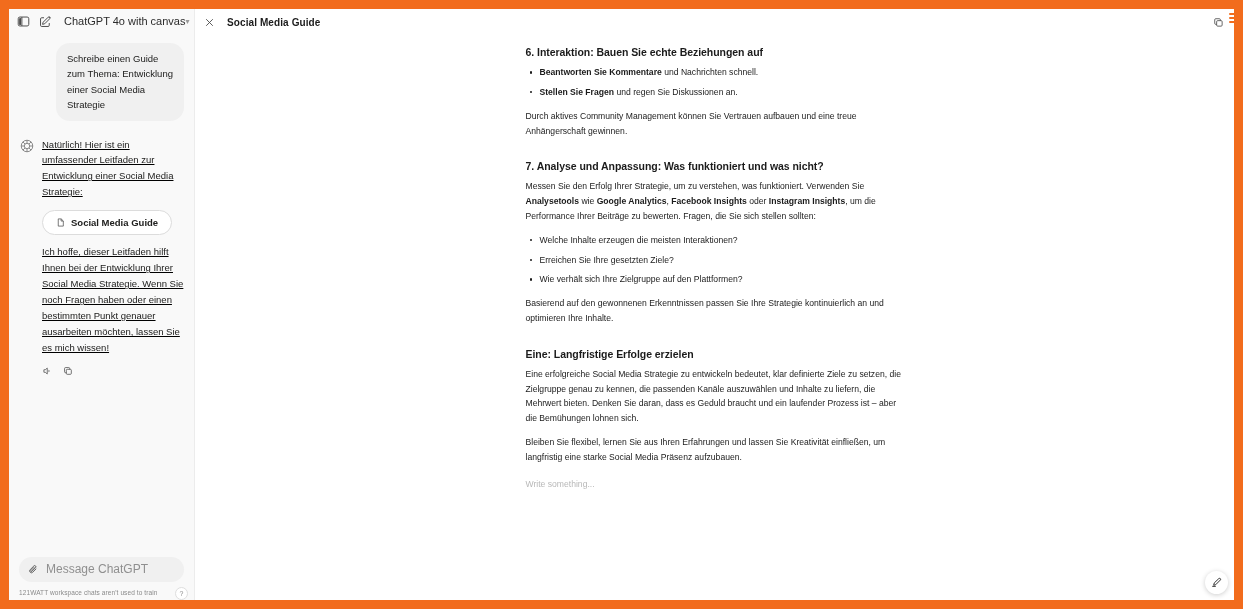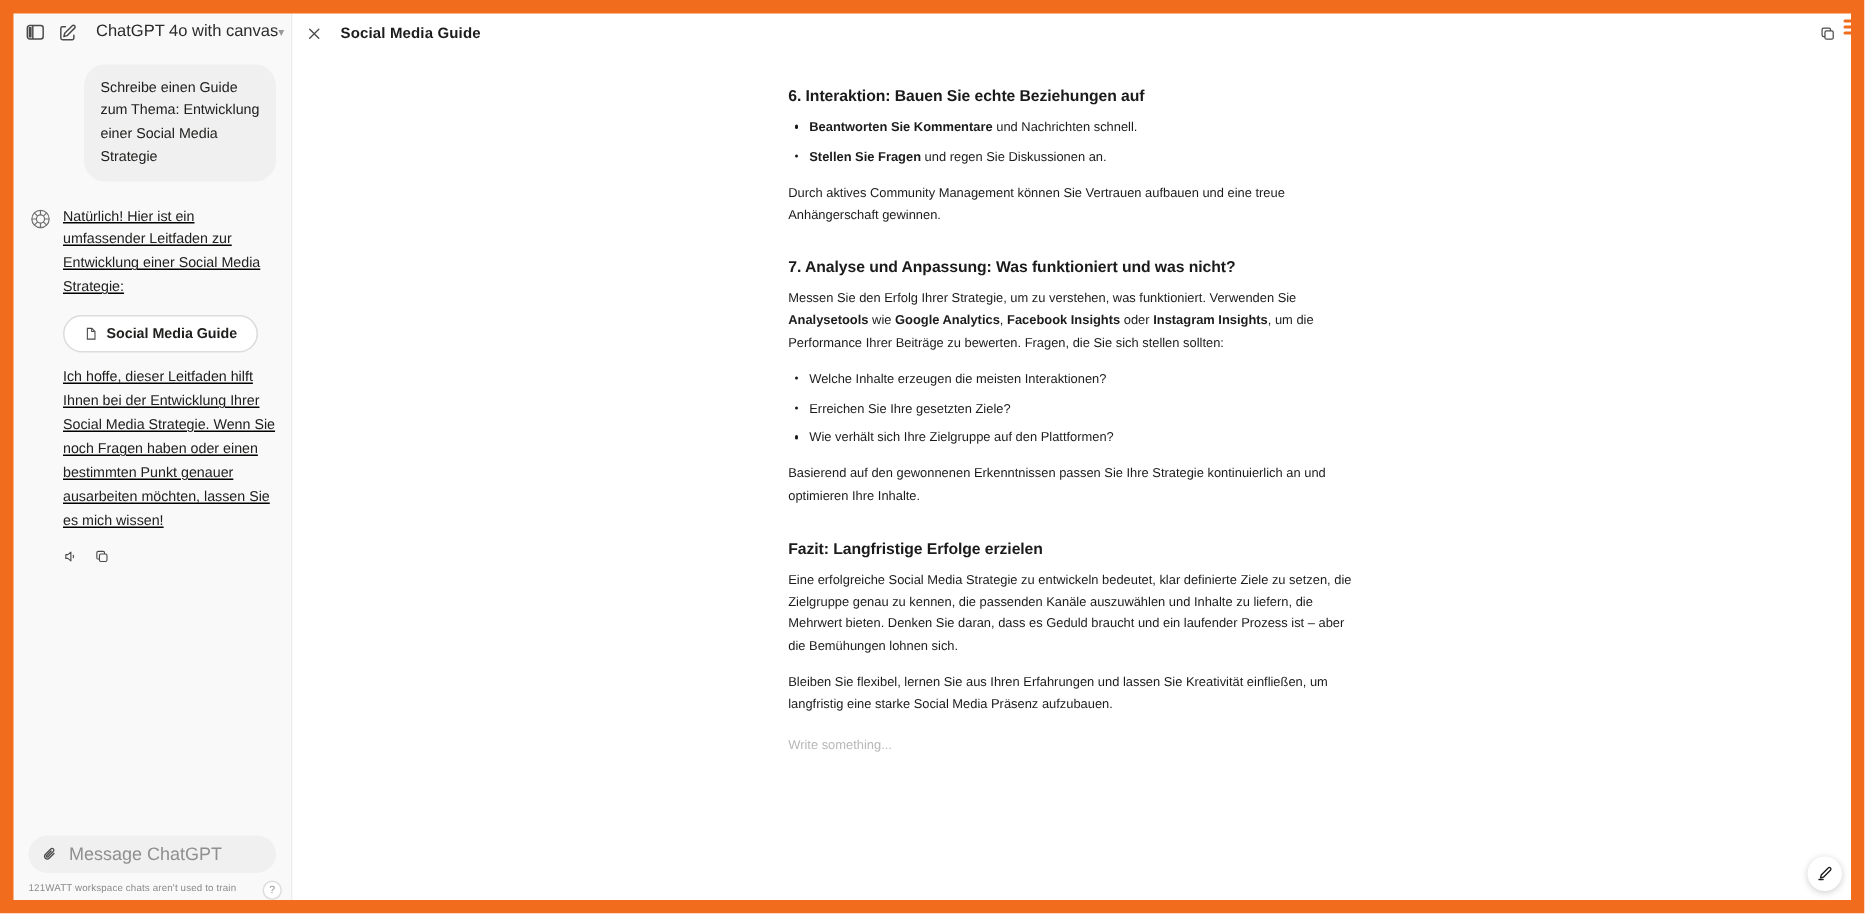--- a/index.html
+++ b/index.html
@@ -170,21 +170,21 @@
   }
   .canvas-topbar-right { margin-left: auto; display: flex; align-items: center; gap: 10px; }
 
   .canvas-scroll {
     flex: 1 1 auto;
     overflow: hidden;
     position: relative;
   }
   .doc {
     width: 378px;
-    margin: 16px auto;
+    margin: 4px auto;
     padding: 6px 0 40px 0;
     color: #1b1b1b;
   }
   .doc h3 {
     font-size: 10.5px;
     font-weight: 700;
     line-height: 1.35;
     margin: 0 0 6px 0;
     letter-spacing: -.05px;
   }
@@ -371,21 +371,21 @@
             <div class="gap"></div>
             <h3>7. Analyse und Anpassung: Was funktioniert und was nicht?</h3>
             <p><span>Messen Sie den Erfolg Ihrer Strategie, um zu verstehen, was funktioniert. Verwenden Sie </span><b>Analysetools</b><span> wie </span><b>Google Analytics</b><span>, </span><b>Facebook Insights</b><span> oder </span><b>Instagram Insights</b><span>, um die Performance Ihrer Beiträge zu bewerten. Fragen, die Sie sich stellen sollten:</span></p>
             <ul>
               <li>Welche Inhalte erzeugen die meisten Interaktionen?</li>
               <li>Erreichen Sie Ihre gesetzten Ziele?</li>
               <li>Wie verhält sich Ihre Zielgruppe auf den Plattformen?</li>
             </ul>
             <p>Basierend auf den gewonnenen Erkenntnissen passen Sie Ihre Strategie kontinuierlich an und optimieren Ihre Inhalte.</p>
             <div class="gap"></div>
-            <h3>Fazit: Langfristige Erfolge erzielen</h3>
+            <h3>Eine: Langfristige Erfolge erzielen</h3>
             <p>Eine erfolgreiche Social Media Strategie zu entwickeln bedeutet, klar definierte Ziele zu setzen, die Zielgruppe genau zu kennen, die passenden Kanäle auszuwählen und Inhalte zu liefern, die Mehrwert bieten. Denken Sie daran, dass es Geduld braucht und ein laufender Prozess ist – aber die Bemühungen lohnen sich.</p>
             <p>Bleiben Sie flexibel, lernen Sie aus Ihren Erfahrungen und lassen Sie Kreativität einfließen, um langfristig eine starke Social Media Präsenz aufzubauen.</p>
             <div class="placeholder-line">Write something...</div>
           </div>
       </div>
 
       <div class="fab">
         <svg width="11" height="11" viewBox="0 0 16 16" fill="none" stroke="currentColor" stroke-width="1.3" stroke-linecap="round" stroke-linejoin="round">
           <path d="M11.6 2.2a1.5 1.5 0 0 1 2.1 2.1l-7 7-2.8.7.7-2.8z"></path>
           <path d="M2.4 13.6h4"></path>

